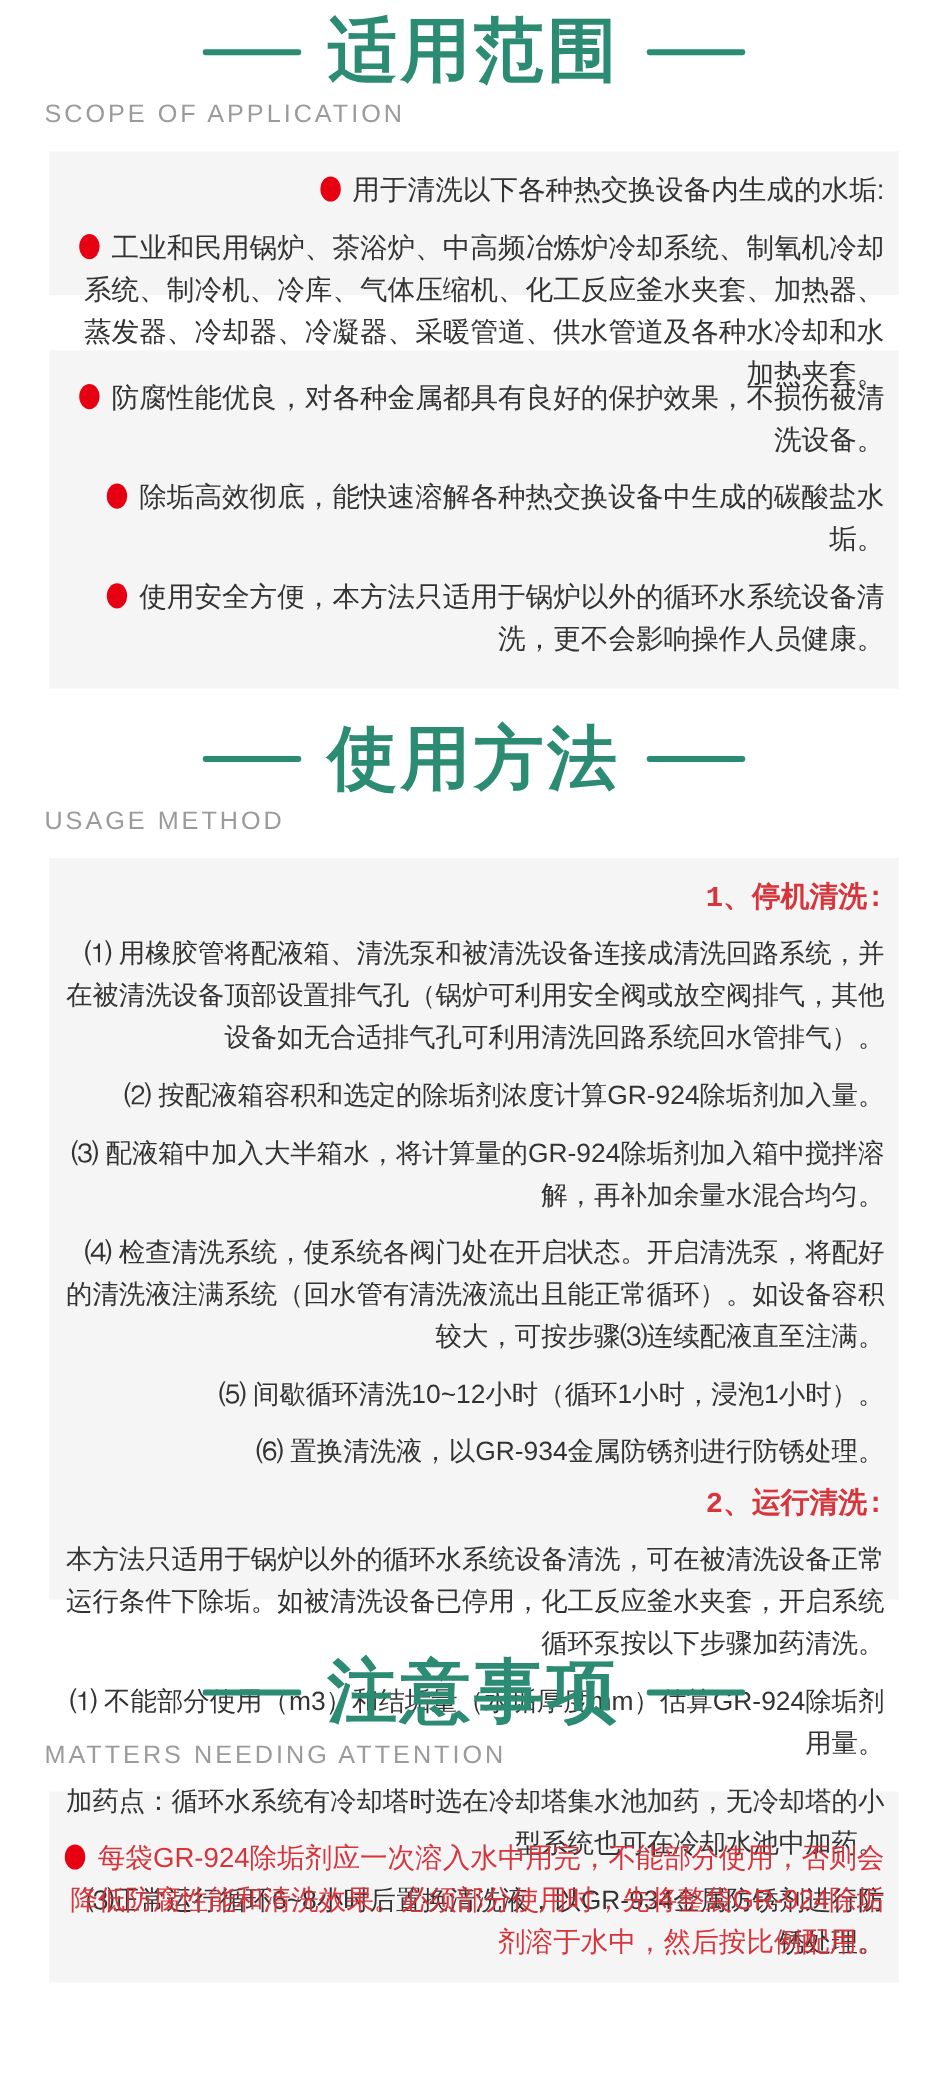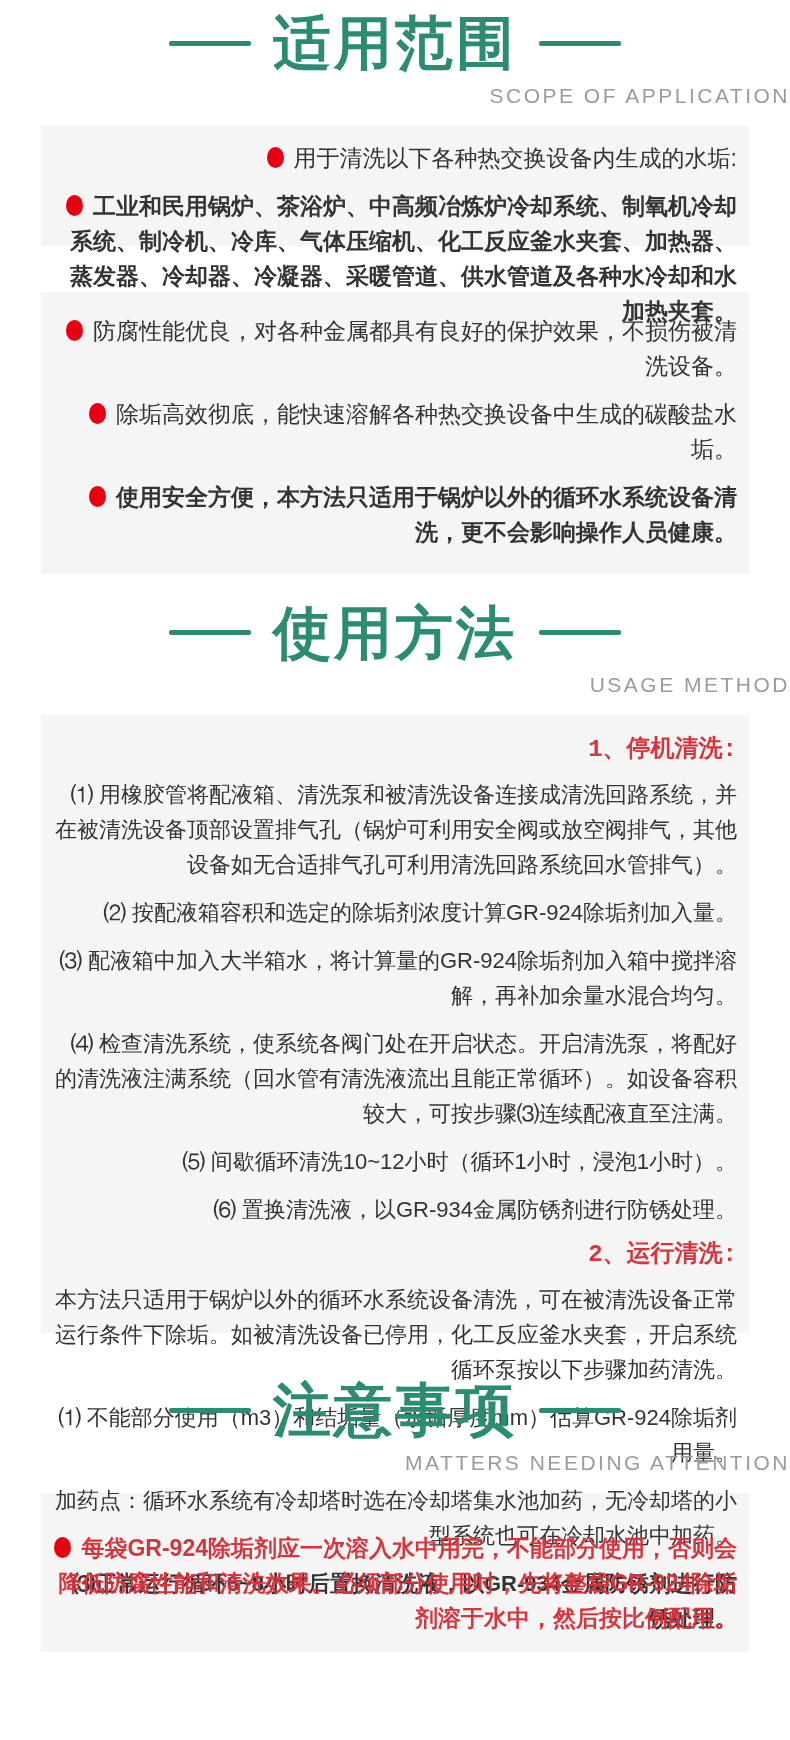--- a/index.html
+++ b/index.html
@@ -4,39 +4,39 @@
 <style>
   html,body { margin:0; padding:0; background:#ffffff; }
   .page {
     width:790px; min-height:1740px; margin:0 auto; background:#ffffff;
     font-family:"Liberation Sans","DejaVu Sans",sans-serif;
     -webkit-font-smoothing:antialiased;
   }
   .sec { margin-top:46px; }
   .sec-first { margin-top:0; padding-top:12px; }
   .sec-usage { margin-top:28px; }
-  .sec-header { text-align:right; }
+  .sec-header { text-align:left; }
   .title-row { display:flex; align-items:center; justify-content:center; gap:22px; }
   .dash { width:82px; height:5px; background:var(--green,#2b8b73); border-radius:2px; }
   .cn-title {
     font-size:58px; font-weight:bold; color:var(--green,#2b8b73);
     letter-spacing:3px; margin:0; line-height:1.08; white-space:nowrap;
   }
   .en-subtitle {
     margin-top:9px; font-size:21px; color:var(--subtitle-gray,#9b9b9b);
-    letter-spacing:2.5px; font-weight:normal;
+    letter-spacing:2.5px; font-weight:normal;margin-left:37px;
   }
   .panel {
     width:708px; margin:18px auto 0; background:var(--panel-bg,#f5f5f6);
     padding:14px 12px; box-sizing:border-box;
     font-size:23px; line-height:35px; color:var(--text-color,#333333);
     text-align:right;
   }
   .panel p { margin:0 0 13px 0; }
-  .panel p:last-child { margin-bottom:0;font-weight:bold; }
+  .panel p:last-child { margin-bottom:0; }
   
   .panel-scope { height:120px; padding-top:15px; overflow:visible; }
   .panel-usage { height:618px; padding-top:8px; overflow:visible; font-size:22px; }
   .panel-attn { padding:38px 12px 16px; color:var(--red-text,#d8343c); }
   .panel-attn p { margin:0 0 13px 0; }
   .dot {
     display:inline-block; width:17px; height:21px; border-radius:50%;
     background:var(--red,#e60012); margin-right:10px; vertical-align:-2px;
   }
   .red-heading {

